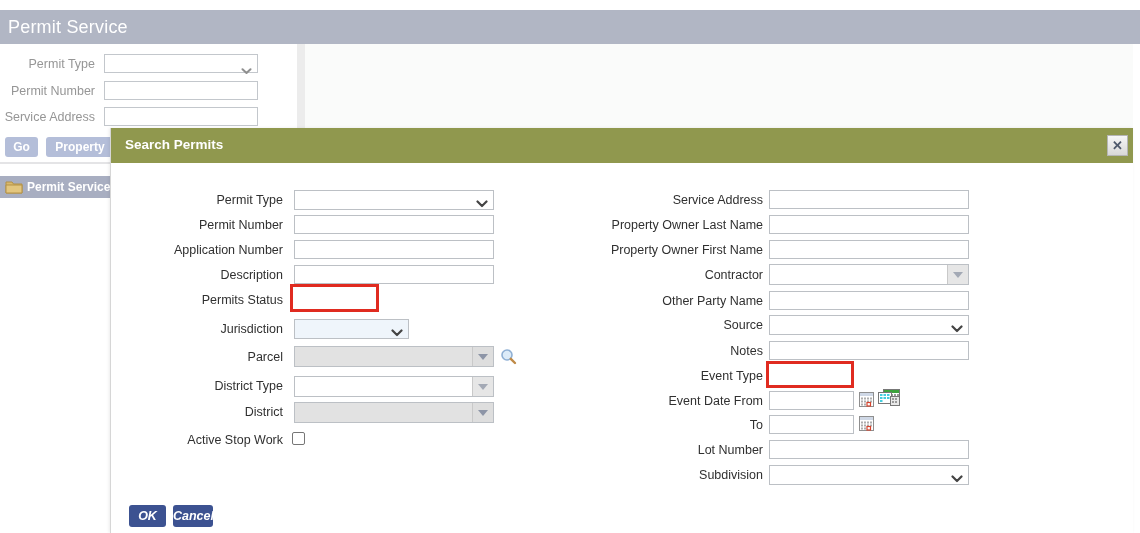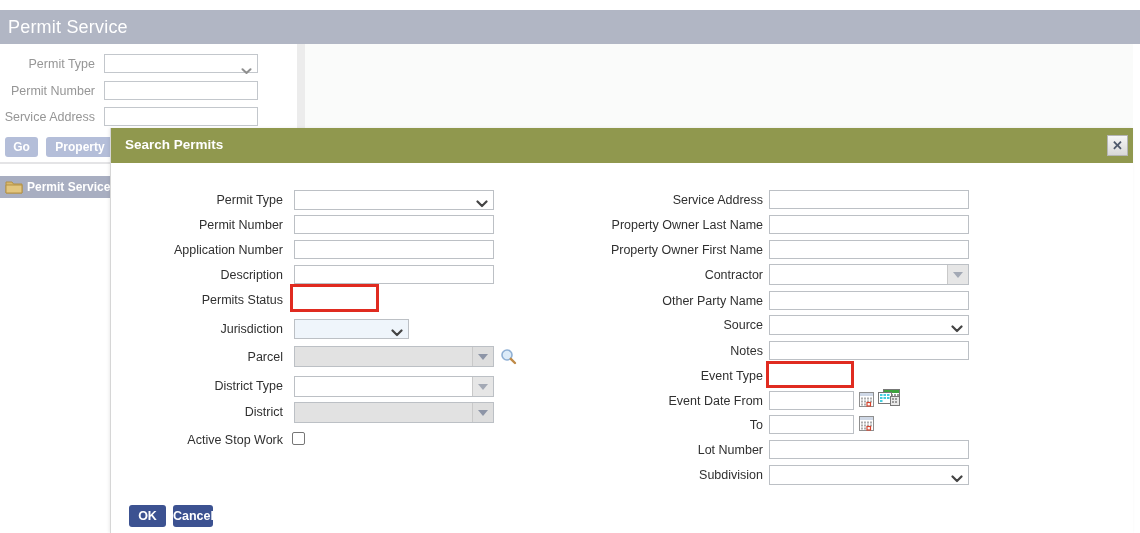--- a/index.html
+++ b/index.html
@@ -46,21 +46,21 @@
   .combo.gray { background:#e2e2e2; }
   .combo-arrow { position:absolute; right:0; top:0; width:21px; height:100%; background:#e6e6e6;
                  border-left:1px solid #c9c9c9; display:flex; align-items:center; justify-content:center; }
   .combo.gray .combo-arrow { background:#dedede; }
   .checkbox { position:absolute; width:13px; height:13px; border:1px solid #767676; background:#fff; border-radius:2px; }
 
   .hl-box { position:absolute; border:3px solid #e02b20; pointer-events:none; }
 
   .btn-navy { position:absolute; background:#3c5291; color:#fff; font-weight:bold; font-size:12.5px;
               border:none; border-radius:3px; height:22px; line-height:22px; text-align:center;
-              font-family:"Liberation Sans",sans-serif; cursor:pointer; }
+              font-family:"Liberation Sans",sans-serif; cursor:pointer;font-style:italic; }
   .icon-btn { position:absolute; cursor:pointer; }
 </style>
 </head>
 <body>
 
 <div class="abs content-bg"></div>
 <div class="abs panel-divider"></div>
 
 <div class="abs top-band"></div>
 <div class="abs top-title">Permit Service</div>

